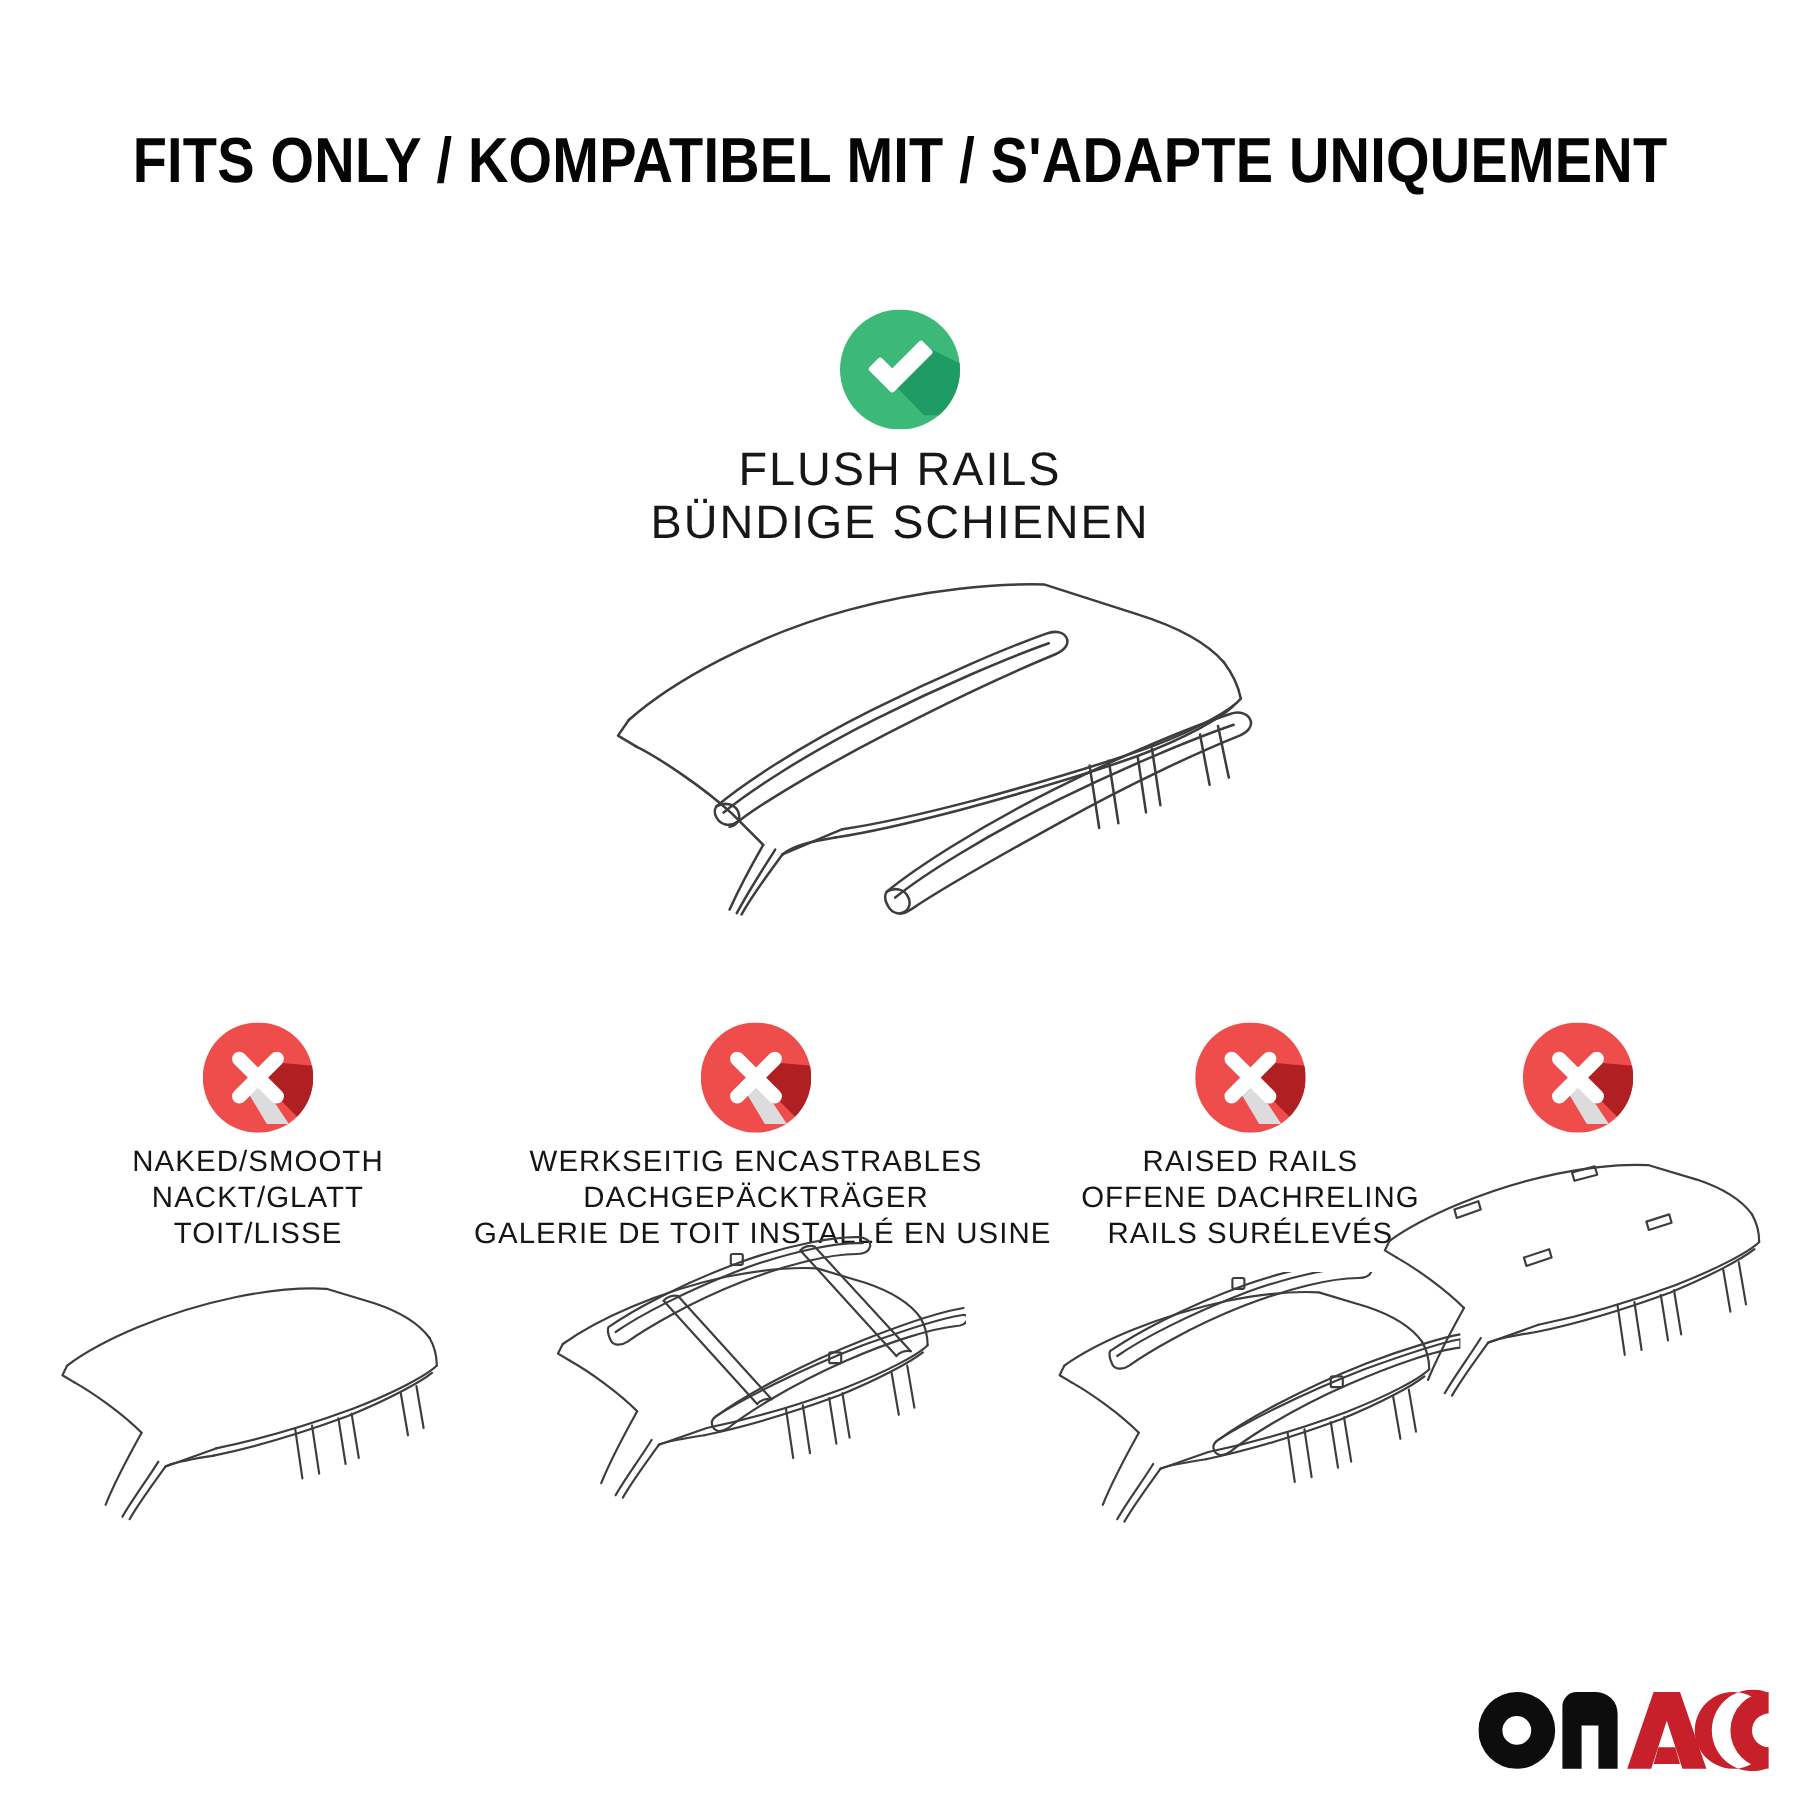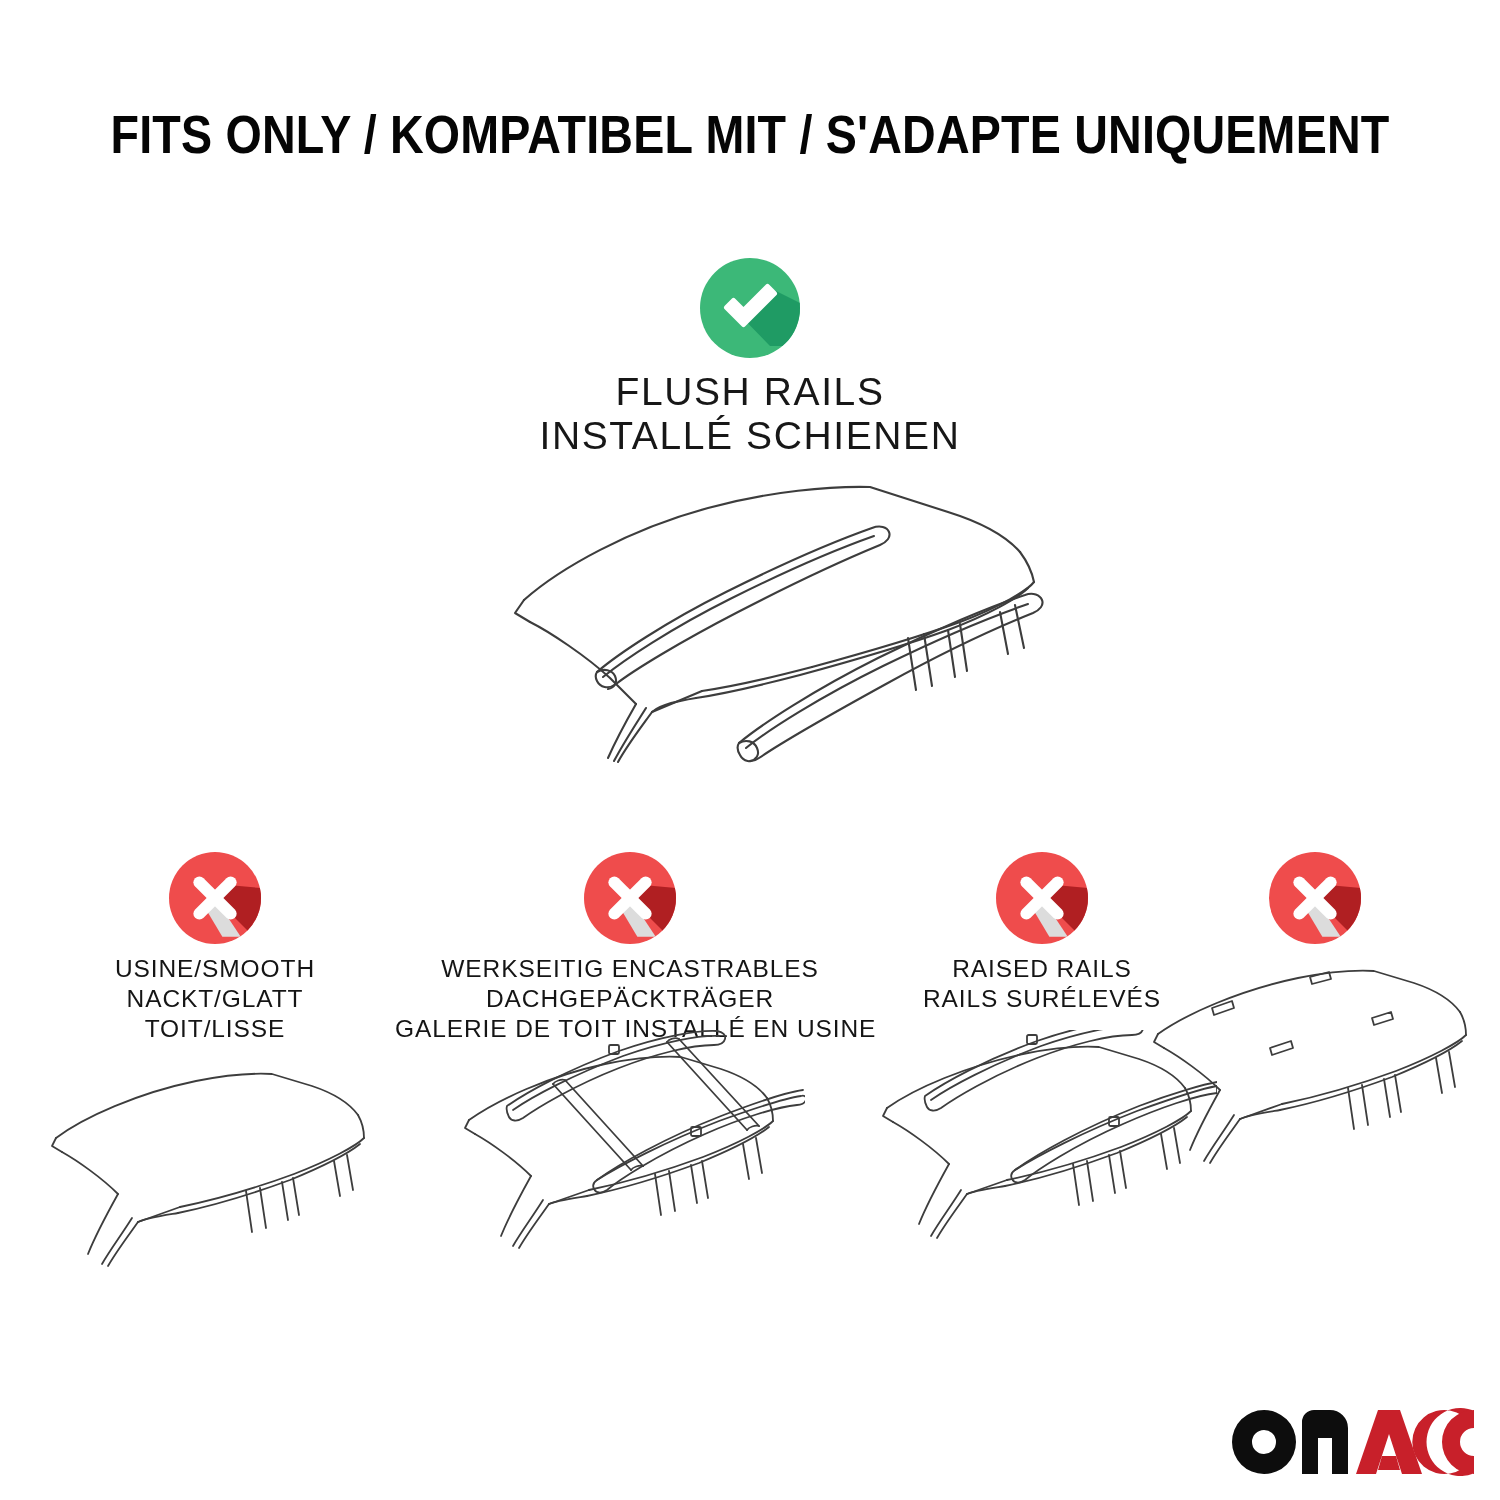--- a/index.html
+++ b/index.html
@@ -123,21 +123,21 @@
     </defs>
     <circle cx="50" cy="50" r="50" fill="#3cb878"></circle>
     <g clip-path="url(#heroClip)">
       <path d="M39 56 L30 47 L70 88 L110 88 L110 50 L72 31 Z" fill="#1f9b64"></path>
     </g>
     <path d="M26.5 49.5 L33.5 42.5 L43.5 52.5 L67.5 28.5 L74.5 35.5 L43.5 66.5 Z" fill="#ffffff" stroke="#ffffff" stroke-width="5" stroke-linejoin="round"></path>
   </svg>
 
   <div id="hero-text">
     <span class="sr-line">FLUSH RAILS</span>
-    <span class="sr-line">INSTALLÉ SCHIENEN</span>
+    <span class="sr-line">BÜNDIGE SCHIENEN</span>
   </div>
 
   <svg id="hero-art" viewBox="0 0 620 300">
     <g fill="none" stroke="#3d3d3d" stroke-width="2.1" stroke-linecap="round" stroke-linejoin="round">
 
       <path d="M84 128 C120 96 190 57 268 36 C330 19 392 14 430 15 L508 40 C540 50 566 64 580 80"></path>
       <path d="M84 128 L75 141 L90 150"></path>
       <path d="M90 150 C110 160 146 184 170 206 L196 232"></path>
       <path d="M580 80 C586 88 592 100 594 110"></path>
 
@@ -190,21 +190,21 @@
       </g>
       <g clip-path="url(#c0)">
         <path d="M50 50 L78 92 L58 92 L40 62 Z" fill="#dcdcdc"></path>
       </g>
       <g stroke="#ffffff" stroke-width="13" stroke-linecap="round">
         <line x1="33" y1="33" x2="67" y2="67"></line>
         <line x1="67" y1="33" x2="33" y2="67"></line>
       </g>
     </svg>
     <div class="caption">
-      <span class="sr-line">USINE/SMOOTH</span>
+      <span class="sr-line">NAKED/SMOOTH</span>
       <span class="sr-line">NACKT/GLATT</span>
       <span class="sr-line">TOIT/LISSE</span>
     </div>
     <div class="art-wrap">
       <svg class="art" width="330" height="215" viewBox="0 0 330 215">
         <g fill="none" stroke="#3d3d3d" stroke-width="1.8" stroke-linecap="round" stroke-linejoin="round">
           <path d="M6 78 C34 57 88 33 146 21 C176 15 204 13 222 14 L262 26 C286 34 300 44 308 55"></path>
           <path d="M6 78 L2 86 L12 92"></path>
           <path d="M12 92 C28 101 52 118 68 134"></path>
           <path d="M308 55 C312 62 314 70 314 78"></path>
@@ -313,20 +313,21 @@
       <g clip-path="url(#c2)">
         <path d="M50 50 L78 92 L58 92 L40 62 Z" fill="#dcdcdc"></path>
       </g>
       <g stroke="#ffffff" stroke-width="13" stroke-linecap="round">
         <line x1="33" y1="33" x2="67" y2="67"></line>
         <line x1="67" y1="33" x2="33" y2="67"></line>
       </g>
     </svg>
     <div class="caption">
       <span class="sr-line">RAISED RAILS</span>
+      <span class="sr-line">OFFENE DACHRELING</span>
       <span class="sr-line">RAILS SURÉLEVÉS</span>
     </div>
     <div class="art-wrap">
       <svg class="art" width="350" height="215" viewBox="0 0 350 215">
         <g fill="none" stroke="#3d3d3d" stroke-width="1.8" stroke-linecap="round" stroke-linejoin="round">
           <path d="M20 78 C48 58 100 36 156 24 C186 18 214 16 232 17 L272 29 C296 37 310 47 318 58"></path>
           <path d="M20 78 L16 86 L26 92"></path>
           <path d="M26 92 C42 101 66 118 82 134"></path>
           <path d="M318 58 C322 65 324 73 324 81"></path>
           <path d="M324 81 C316 89 290 103 254 117 C216 131 174 143 140 150"></path>

